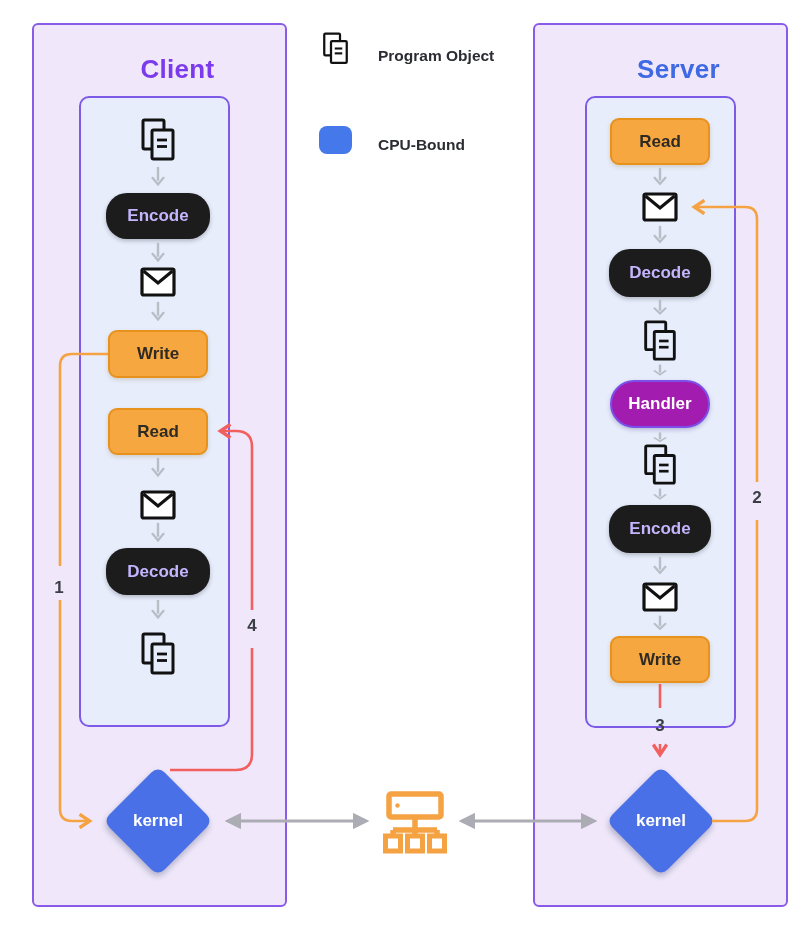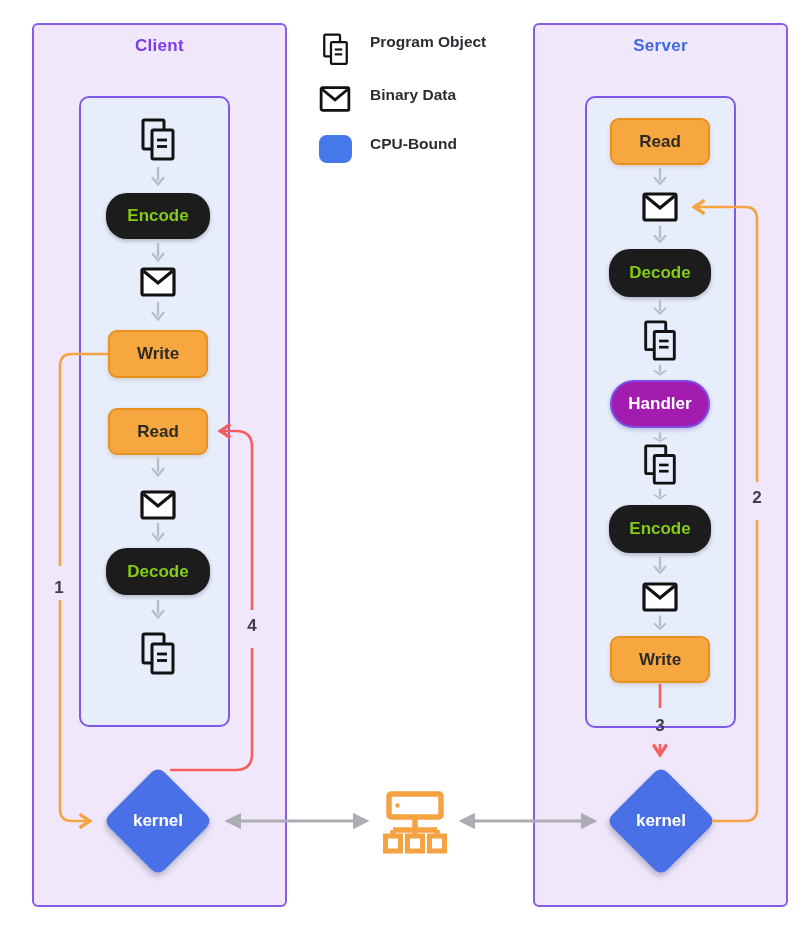--- a/index.html
+++ b/index.html
@@ -12,63 +12,63 @@
     overflow: hidden;
   }
   .abs { position: absolute; }
   .panel {
     background: #F0E8FA;
     border: 2.5px solid #8A5BE8;
     border-radius: 6px;
     box-sizing: border-box;
   }
   .panel-title {
-    margin: 0;
-    font-size: 17px;
+    margin: 18px;
+    font-size: 26px;
     font-weight: bold;
     text-align: center;
     letter-spacing: 0.3px;
   }
   .lane {
     background: #E7EDFB;
     border: 2px solid #7D5BE8;
     border-radius: 10px;
     box-sizing: border-box;
   }
   .node {
     display: flex;
     align-items: center;
     justify-content: center;
     font-weight: bold;
     font-size: 17px;
     border-radius: 9px;
     box-sizing: border-box;
   }
-  .node.black { color: #84cc16; box-shadow: 0 2px 4px rgba(20,20,40,0.25); border-radius: 21px; }
+  .node.black { color: #c4b5fd; box-shadow: 0 2px 4px rgba(20,20,40,0.25); border-radius: 21px; }
   .node.orange { border: 2px solid #E8921E; color: #2E2A24; box-shadow: 0 2px 4px rgba(120,70,0,0.18); }
   .node.handler { border: 2.5px solid #7C4FE9; color: #ffffff; border-radius: 25px; box-shadow: 0 2px 4px rgba(40,40,120,0.25); }
   .diamond {
     width: 78px; height: 78px;
     transform: rotate(45deg);
     border-radius: 9px;
     box-shadow: 2px 3px 6px rgba(30,40,90,0.3);
   }
   .kernel-label-box {
     width: 78px; height: 78px;
     display: flex; align-items: center; justify-content: center;
     color: #ffffff; font-weight: bold; font-size: 17px;
   }
   .step-num {
     font-weight: bold;
     font-size: 17px;
     color: #3B3E45;
     text-align: center;
     line-height: 24px;
   }
-  .legend-row { display: flex; align-items: flex-start; gap: 18px; height: 32px; }
+  .legend-row { display: flex; align-items: flex-end; gap: 26px; height: 32px; }
   .legend-icon-cell { width: 34px; display: flex; justify-content: center; align-items: center; }
   .legend-label { font-weight: bold; font-size: 15.5px; color: #2B2D33; white-space: nowrap; }
   .swatch { width: 33px; height: 28px; border-radius: 8px; display: inline-block; }
   .flow-arrow { pointer-events: none; }
   .overlay { pointer-events: none; }
 </style>
 </head>
 <body>
 
 <div class="canvas">
@@ -175,31 +175,22 @@
       <svg width="27" height="33" viewBox="0 0 36 44">
         <rect x="3" y="2" width="21" height="29" rx="1.5" fill="#FFFFFF" stroke="#111111" stroke-width="3"></rect>
         <rect x="12" y="12" width="21" height="29" rx="1.5" fill="#FFFFFF" stroke="#111111" stroke-width="3"></rect>
         <line x1="17" y1="22" x2="27" y2="22" stroke="#111111" stroke-width="2.8"></line>
         <line x1="17" y1="28.5" x2="27" y2="28.5" stroke="#111111" stroke-width="2.8"></line>
       </svg>
     </span>
     <span class="legend-label">Program Object</span>
   </div>
 
-  <div class="abs legend-row" style="left:318px; top:86px;">
-    <span class="legend-icon-cell">
-      <svg width="32" height="26" viewBox="0 0 36 30">
-        <rect x="2" y="2" width="32" height="26" rx="1.5" fill="#FFFFFF" stroke="#111111" stroke-width="3.2"></rect>
-        <polyline points="3.5,4 18,16 32.5,4" fill="none" stroke="#111111" stroke-width="3.2"></polyline>
-      </svg>
-    </span>
-    <span class="legend-label">Binary Data</span>
-  </div>
-
-  <div class="abs legend-row" style="left:318px; top:135px;">
+
+  <div class="abs legend-row" style="left:318px; top:122px;">
     <span class="legend-icon-cell">
       <span class="swatch" style="background-color: rgb(68, 120, 235);"></span>
     </span>
     <span class="legend-label">CPU-Bound</span>
   </div>
 
 
 
   <div class="abs panel" style="left:533px; top:23px; width:255px; height:884px;"></div>
   <div class="abs panel-title" style="left: 533px; top: 36px; width: 255px; color: rgb(63, 106, 227);">Server</div>

